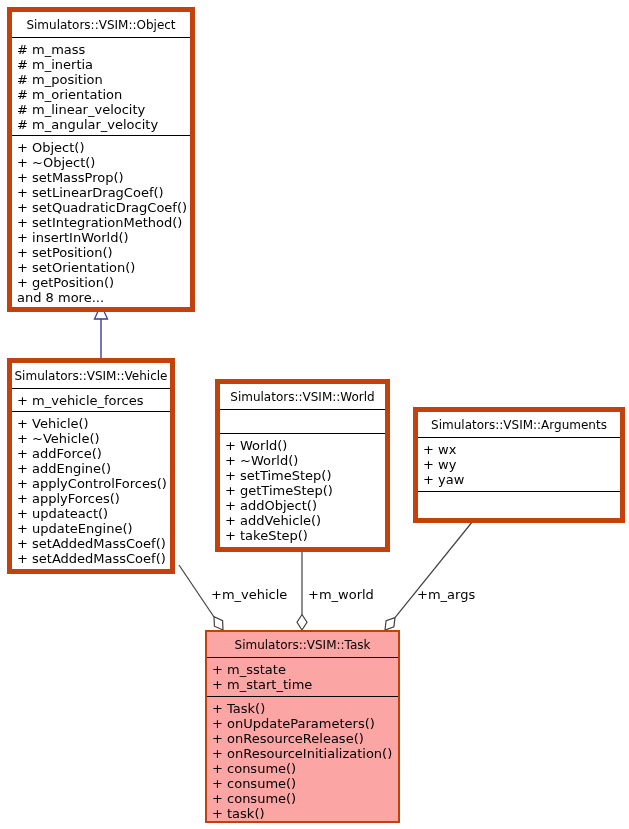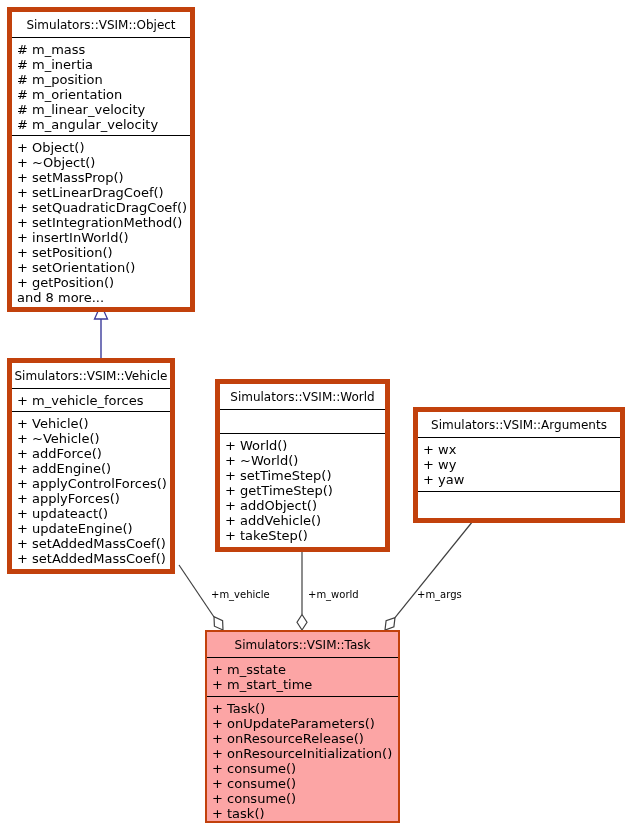--- a/index.html
+++ b/index.html
@@ -21,21 +21,21 @@
   .class-title {
     height: 25px; display: flex; align-items: center; justify-content: center;
     font-size: 12px; white-space: nowrap;
   }
   .members { border-top: 1px solid #000000; padding: 4px 0 3px 0; }
   .member {
     font-size: 13px; line-height: 15px; padding: 0 4px 0 5px;
     white-space: nowrap;
   }
   .edge-label {
-    position: absolute; font-size: 10px; line-height: 15px;
+    position: absolute; font-size: 13px; line-height: 15px;
     white-space: nowrap; background: transparent;
   }
 </style>
 </head>
 <body>
 
 <svg class="edge-layer" viewBox="0 0 629 829">
 
   <g>
     <line x1="101" y1="358" x2="101" y2="319" stroke="#3b3b9b" stroke-width="1.4"></line>

